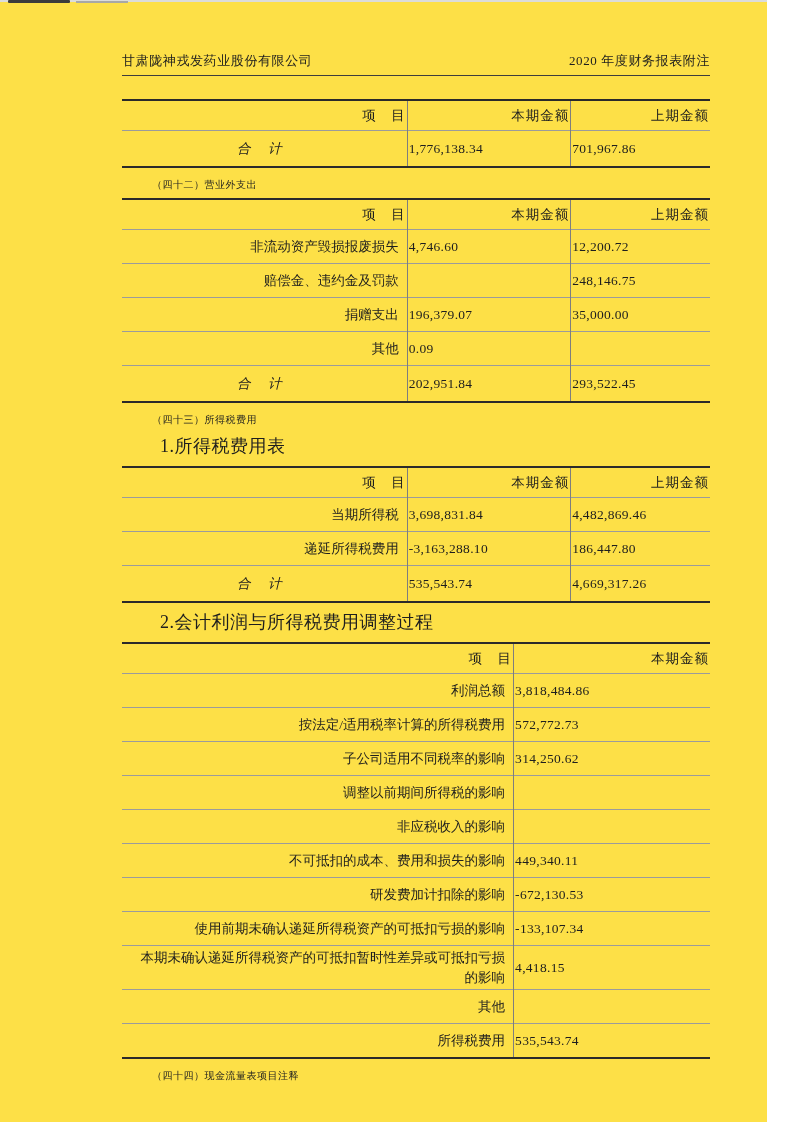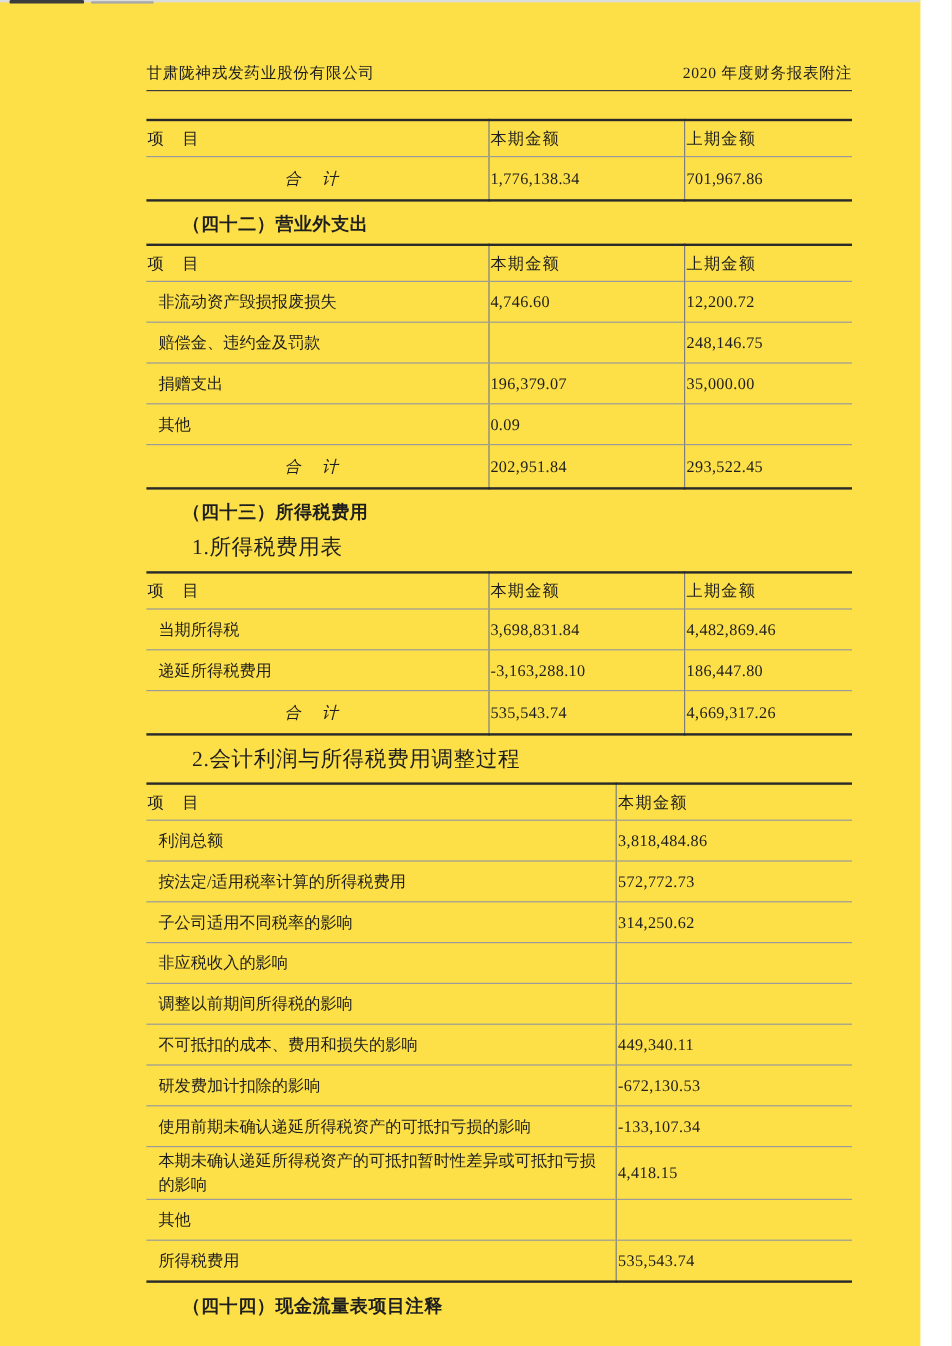--- a/index.html
+++ b/index.html
@@ -41,38 +41,38 @@
   }
   .t3 .c-item { width: 48.5%; }
   .t3 .c-cur  { width: 27.8%; }
   .t3 .c-pri  { width: 23.7%; }
   .t2 .c-item { width: 66.6%; }
   .t2 .c-cur  { width: 33.4%; }
 
   table.fin-table th {
     font-weight: normal;
     height: 27px;
-    text-align: left;
+    text-align: right;
     letter-spacing: 1px;
   }
   table.fin-table td {
     height: 29px;
     border-top: 1px solid #9b9b9b;
     line-height: 1.45;
   }
   .vline { border-left: 1px solid #7e7e7e; }
-  td.item { text-align: left; padding: 2px 8px 2px 10px; }
+  td.item { text-align: right; padding: 2px 8px 2px 10px; }
   td.num  { text-align: left; padding-right: 12px; letter-spacing: 0.3px; }
   tr.total-row td.item { text-align: center; padding-left: 0; letter-spacing: 2px; font-style: italic; }
   tr.total-row td { height: 31px; }
 
   .sec-heading {
     font-family: "Liberation Sans", "DejaVu Sans", sans-serif;
-    font-weight: bold;
-    font-size: 15px;
+    font-weight: normal;
+    font-size: 10px;
     margin: 10px 0 6px 30px;
     letter-spacing: 0.5px;
   }
   .sub-heading {
     font-size: 18px;
     margin: 7px 0 8px 38px;
     letter-spacing: 0.5px;
   }
   .mt-first { margin-top: 23px; }
   .heading-tight { margin-bottom: 2px; }
@@ -215,25 +215,25 @@
         </tr>
         <tr>
           <td class="item">按法定/适用税率计算的所得税费用</td>
           <td class="num vline">572,772.73</td>
         </tr>
         <tr>
           <td class="item">子公司适用不同税率的影响</td>
           <td class="num vline">314,250.62</td>
         </tr>
         <tr>
+          <td class="item">调整以前期间所得税的影响</td>
+          <td class="num vline"></td>
+        </tr>
+        <tr>
           <td class="item">非应税收入的影响</td>
-          <td class="num vline"></td>
-        </tr>
-        <tr>
-          <td class="item">调整以前期间所得税的影响</td>
           <td class="num vline"></td>
         </tr>
         <tr>
           <td class="item">不可抵扣的成本、费用和损失的影响</td>
           <td class="num vline">449,340.11</td>
         </tr>
         <tr>
           <td class="item">研发费加计扣除的影响</td>
           <td class="num vline">-672,130.53</td>
         </tr>

